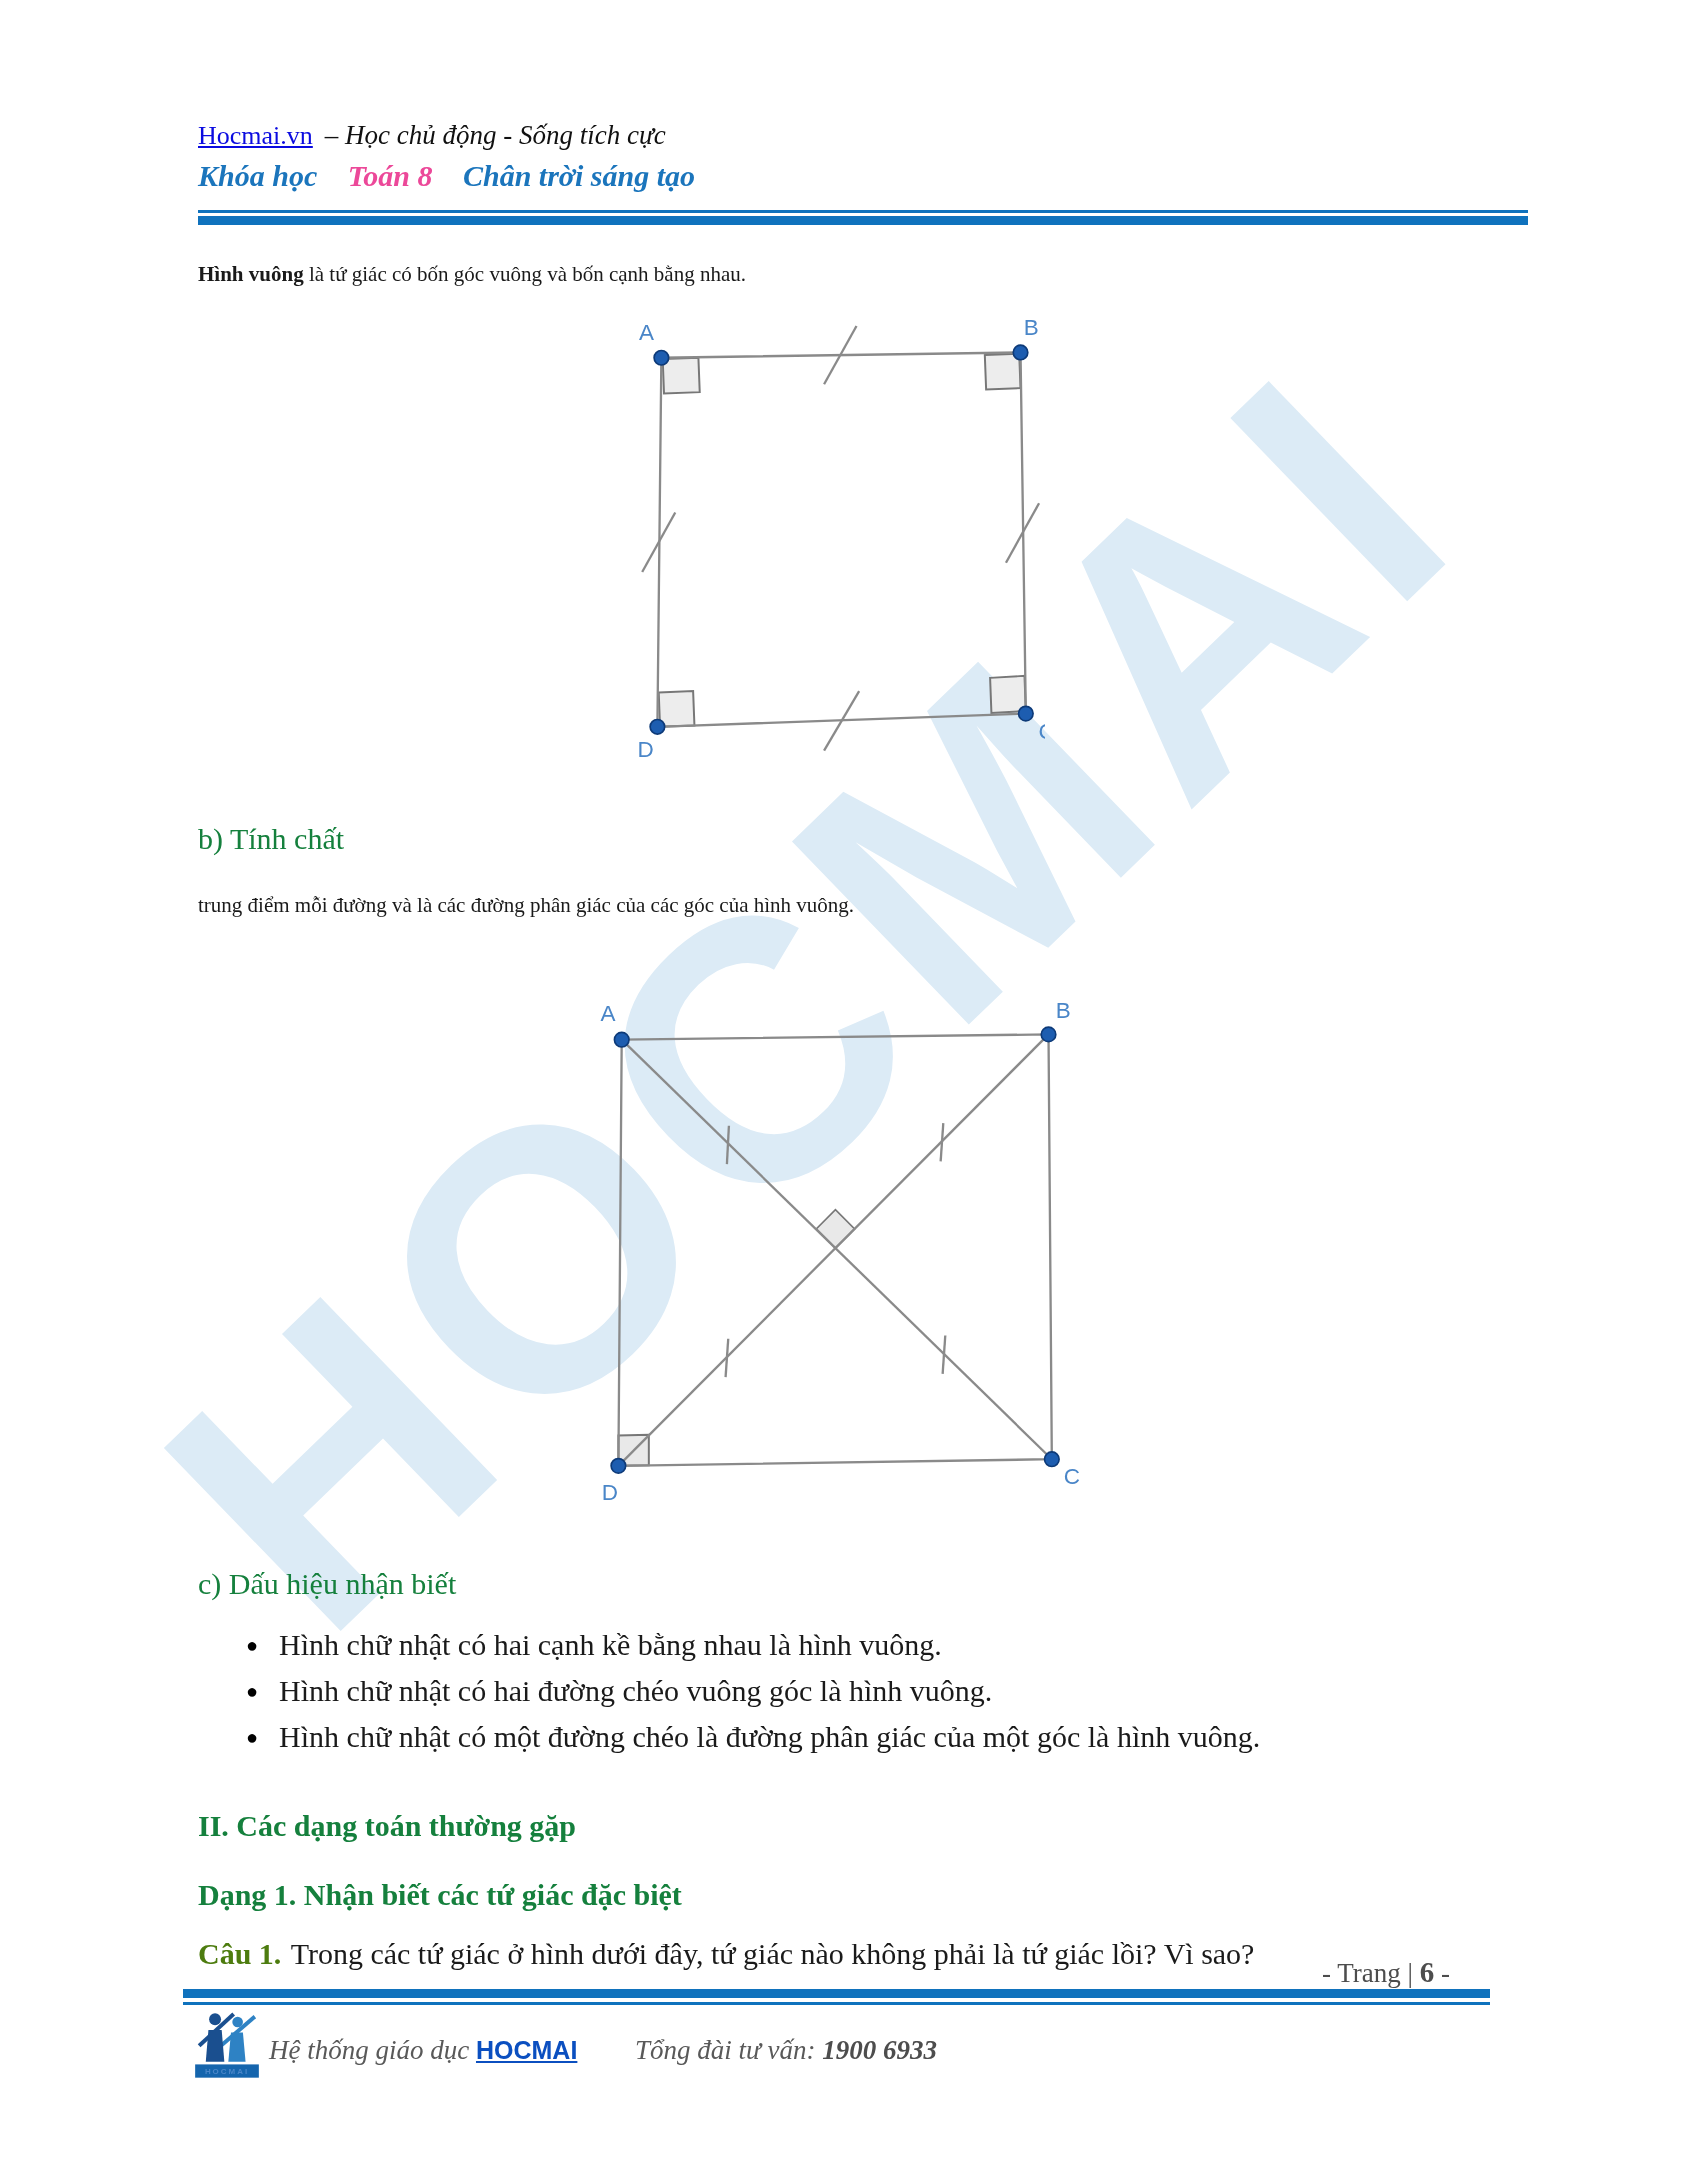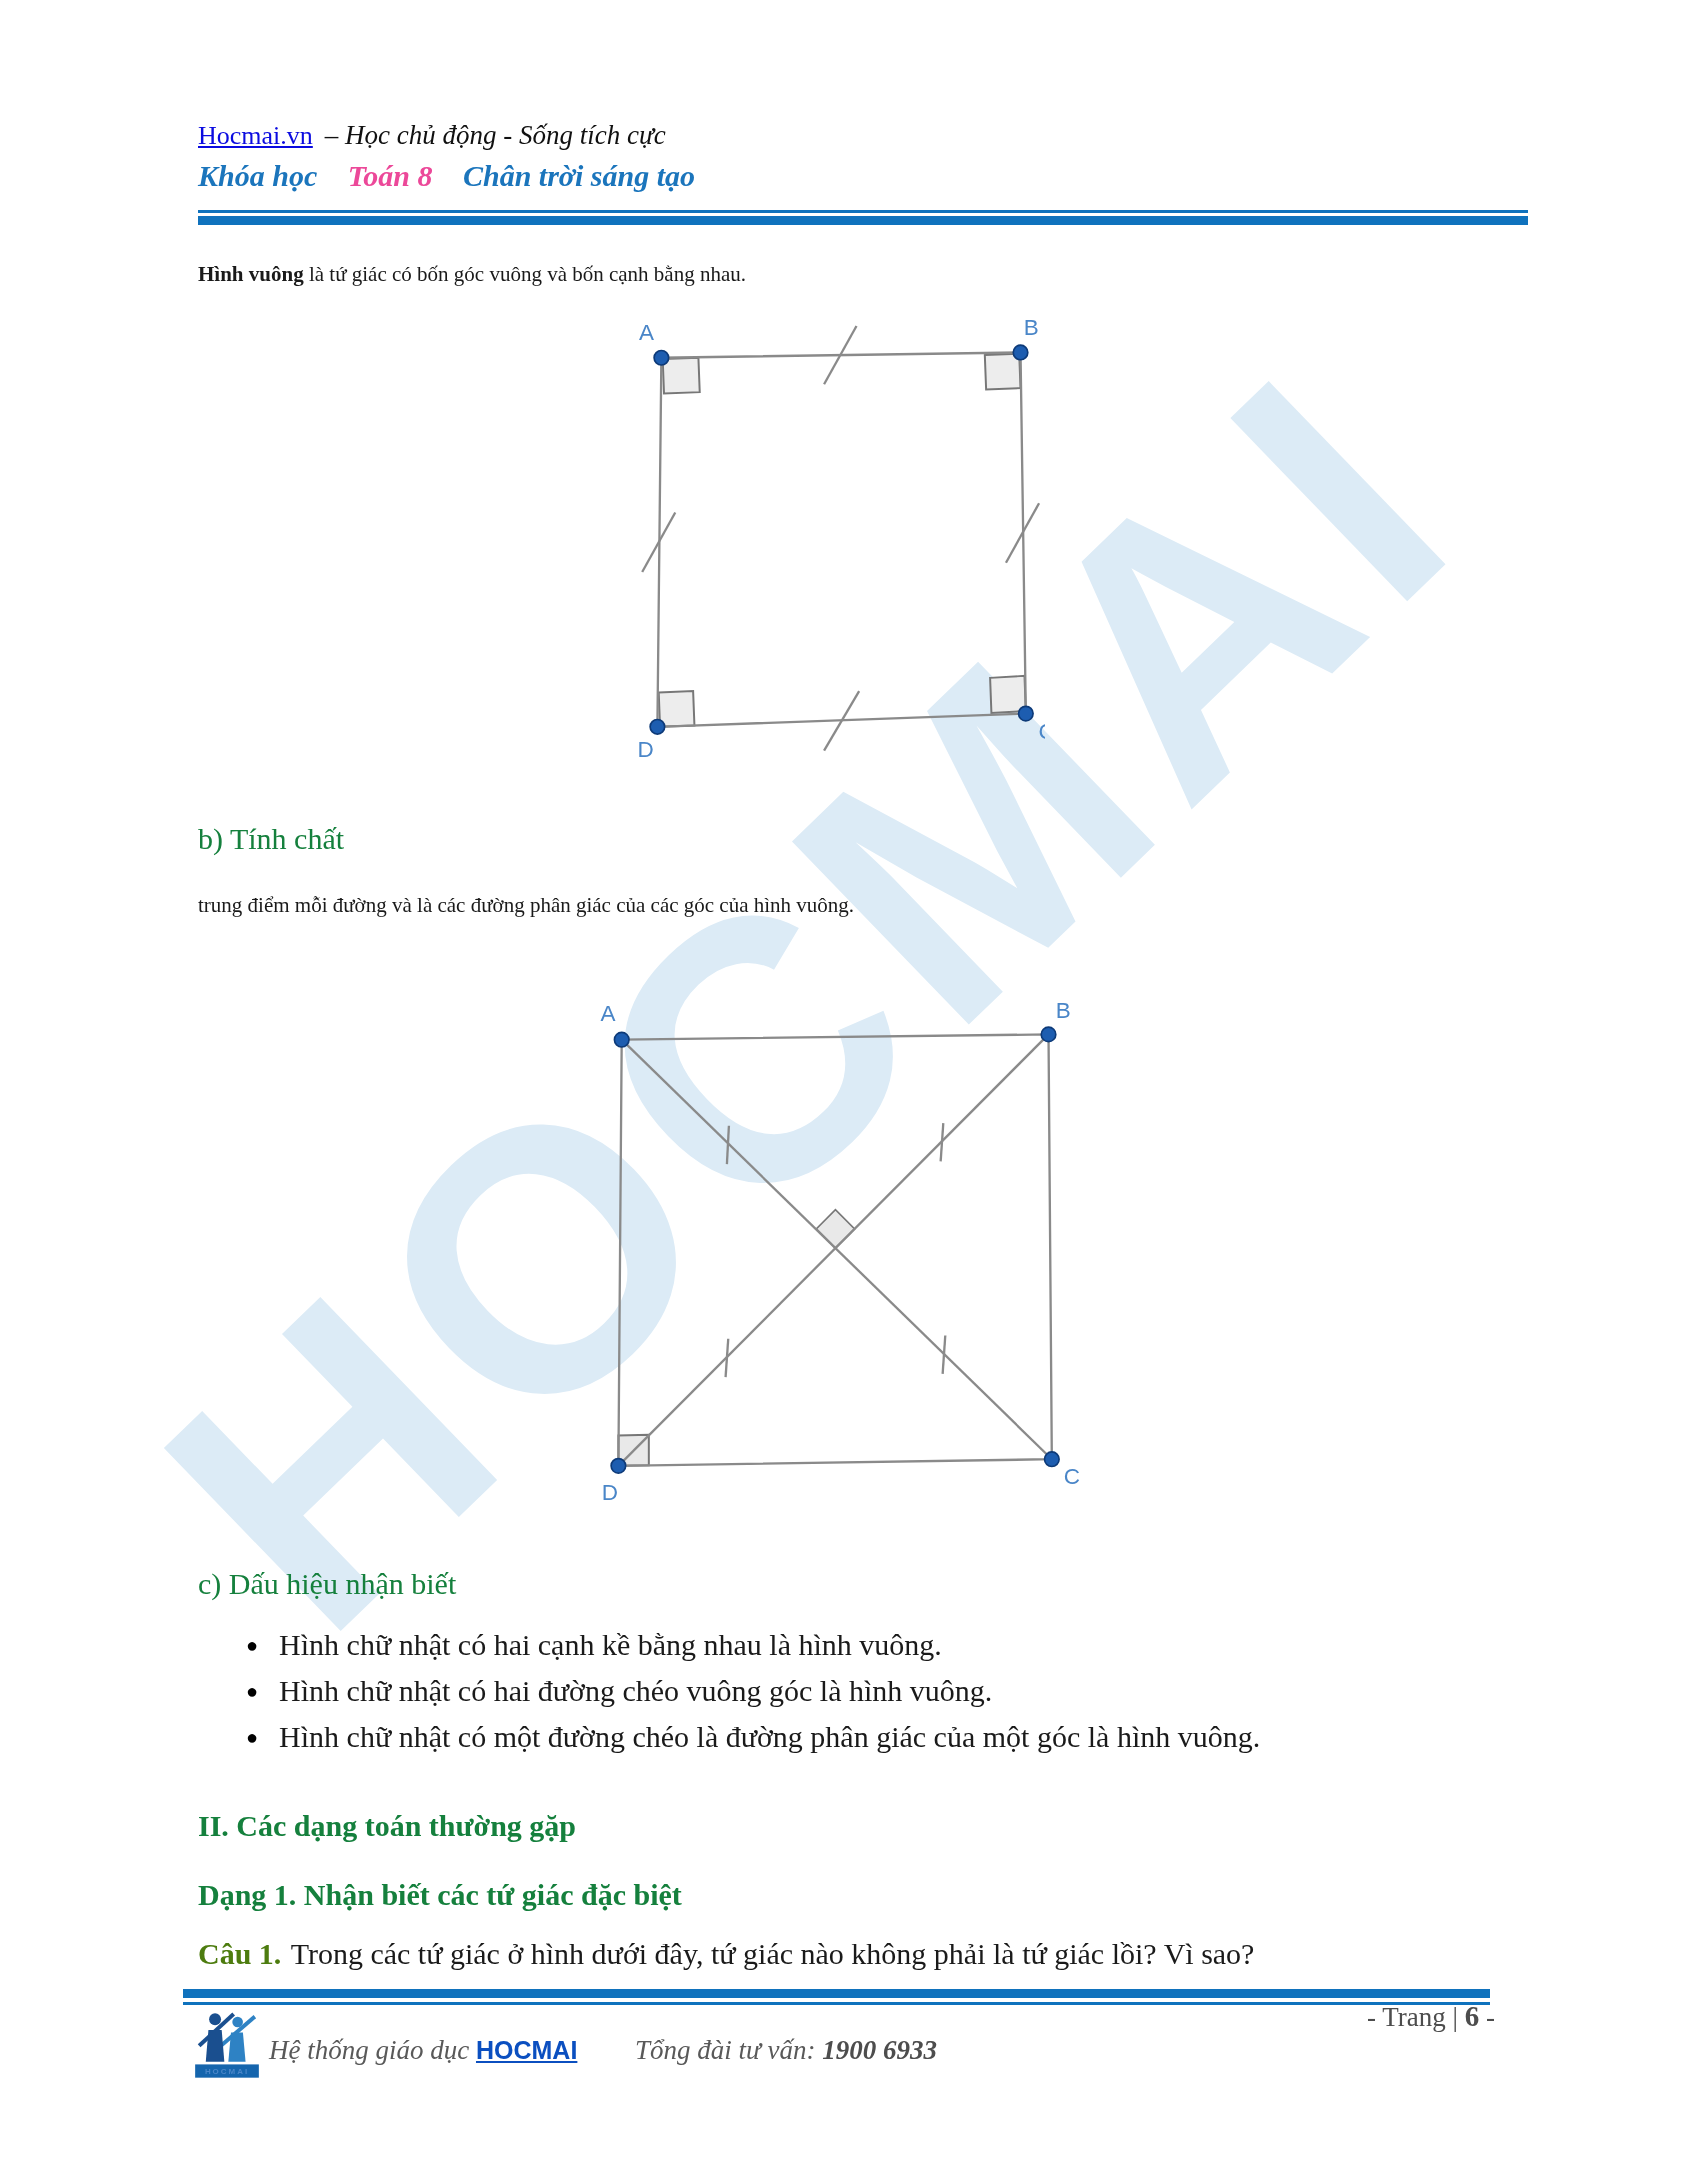--- a/index.html
+++ b/index.html
@@ -43,21 +43,21 @@
   
   .fig{position:absolute;}
   .fig text{font-family:"Liberation Sans",sans-serif;font-size:34px;fill:#4a86c8;}
   
   .f-rule-thick{left:183px;top:1989px;width:1307px;height:8.6px;background:#0f72bd;}
   .f-rule-thin{left:183px;top:2002px;width:1307px;height:3.3px;background:#0f72bd;}
   .footer-left{left:269px;top:2035px;font-size:27px;font-style:italic;color:#595959;white-space:nowrap;}
   .footer-link{font-family:"Liberation Sans",sans-serif;font-style:normal;font-size:25px;color:#0b4fc0;text-decoration:underline;font-weight:bold;}
   .footer-mid{left:635px;top:2035px;font-size:27px;font-style:italic;color:#595959;white-space:nowrap;}
   .footer-mid .num{font-weight:bold;color:#4d4d4d;}
-  .footer-right{left:1277px;top:2000px;width:218px;text-align:right;font-size:27px;color:#4d4d4d;white-space:nowrap;}
+  .footer-right{left:1277px;top:1956px;width:218px;text-align:center;font-size:27px;color:#4d4d4d;white-space:nowrap;}
   .footer-right .pagenum{font-weight:bold;font-size:29px;}
 </style>
 </head>
 <body>
 
 <div class="page">
 
   <div class="watermark">HOCMAI</div>
 
   <div class="abs hdr-line1">

